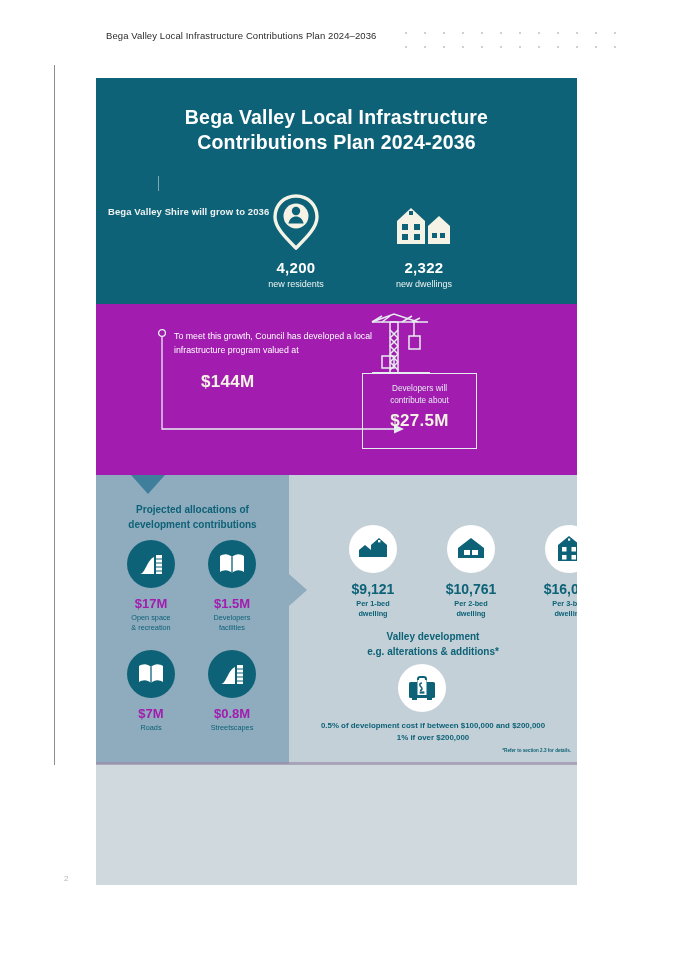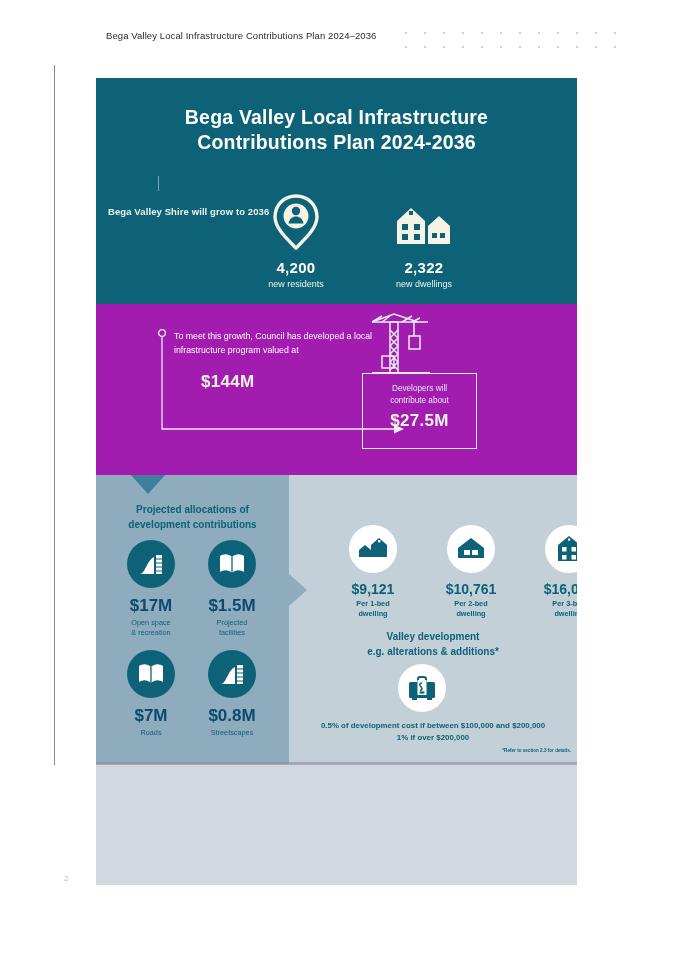--- a/index.html
+++ b/index.html
@@ -125,21 +125,21 @@
   .left-head{
     position:absolute;left:8px;top:424px;width:177px;text-align:center;
     color:#0d6277;font-size:10px;font-weight:bold;line-height:15px;
   }
   .alloc{position:absolute;width:88px;text-align:center;}
   .alloc .circ{
     width:48px;height:48px;border-radius:50%;background:#0d6277;
     margin:0 auto;display:flex;align-items:center;justify-content:center;
   }
   .alloc .amt{
-    color:#0c4a6e;font-size:17px;font-weight:bold;margin-top:8px;
+    color:#a21caf;font-size:13px;font-weight:bold;margin-top:8px;
   }
   .alloc .cap{
     color:#0d6277;font-size:7.3px;font-weight:normal;line-height:9.5px;margin-top:2px;
   }
   #alloc-0{left:11px;top:462px;}
   #alloc-1{left:92px;top:462px;}
   #alloc-2{left:11px;top:572px;}
   #alloc-3{left:92px;top:572px;}
 
   .right-head{
@@ -326,21 +326,21 @@
   <div class="alloc" id="alloc-1">
     <div class="circ">
       <svg width="28" height="24" viewBox="0 0 28 24">
         <path d="M14 5 C10 1 5 2 2 4 L2 20 C5 18 10 17 14 21 Z" fill="#ffffff"></path>
         <path d="M14 5 C18 1 23 2 26 4 L26 20 C23 18 18 17 14 21 Z" fill="#ffffff"></path>
         <path d="M14 5 L14 21" stroke="#0d6277" stroke-width="1.3"></path>
       </svg>
     </div>
     <div class="amt">$1.5M</div>
     <div class="cap">
-      <span>Projected</span><br>
+      <span>Developers</span><br>
       <span>facilities</span>
     </div>
   </div>
 
   <div class="alloc" id="alloc-2">
     <div class="circ">
       <svg width="28" height="24" viewBox="0 0 28 24">
         <path d="M14 5 C10 1 5 2 2 4 L2 20 C5 18 10 17 14 21 Z" fill="#ffffff"></path>
         <path d="M14 5 C18 1 23 2 26 4 L26 20 C23 18 18 17 14 21 Z" fill="#ffffff"></path>
         <path d="M14 5 L14 21" stroke="#0d6277" stroke-width="1.3"></path>

